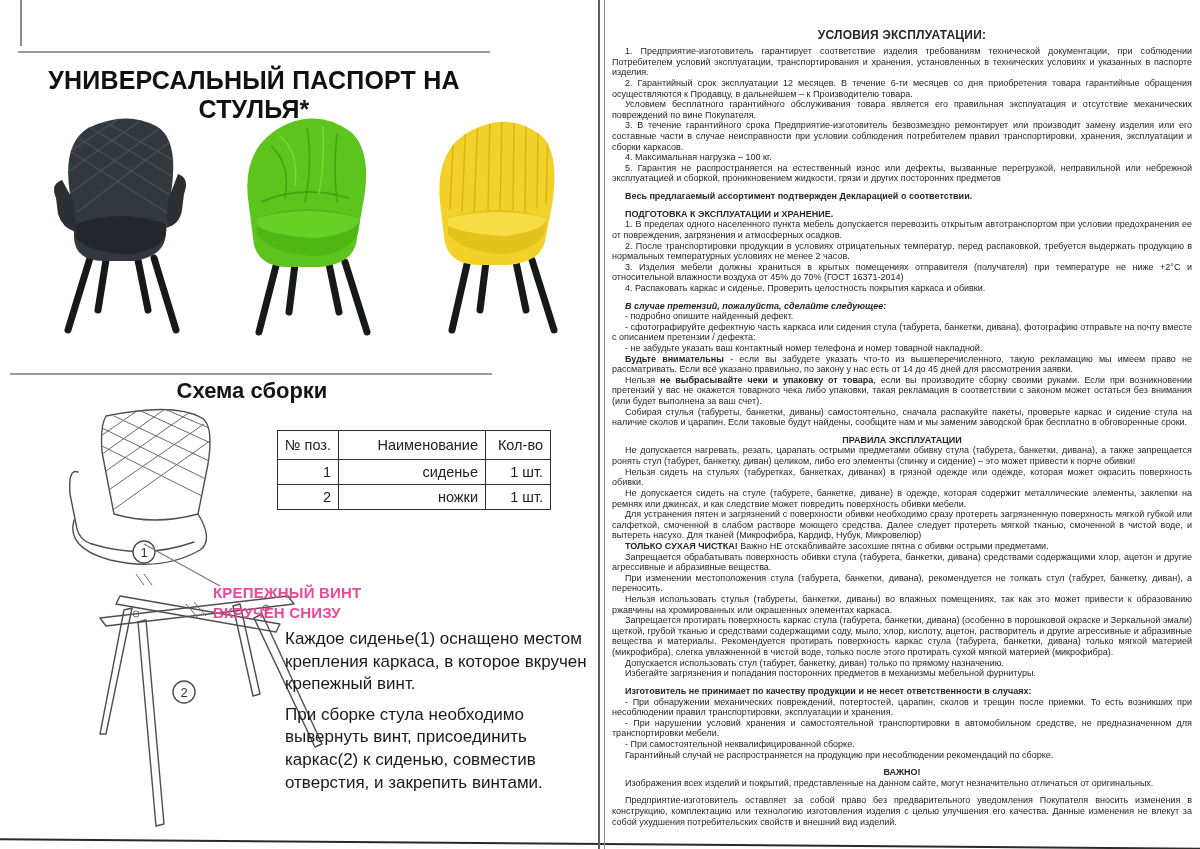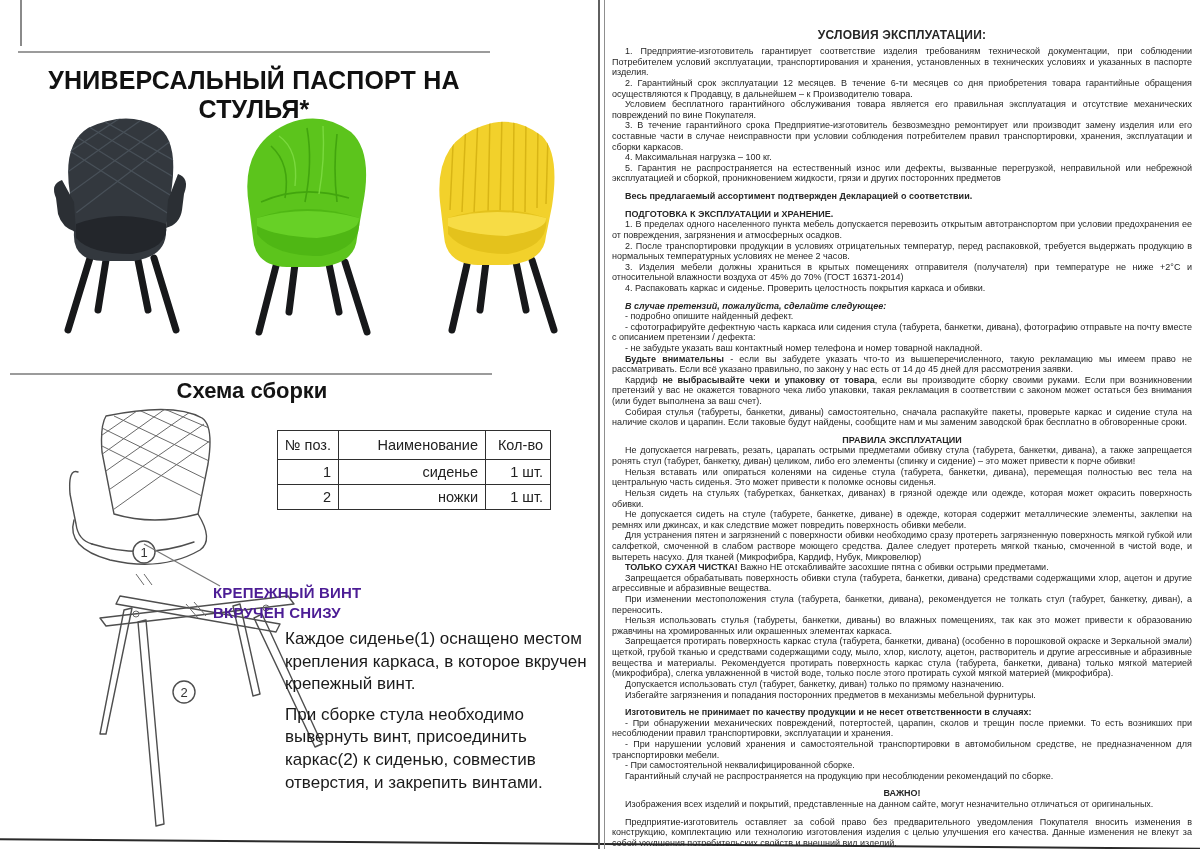--- a/index.html
+++ b/index.html
@@ -27,21 +27,21 @@
     font-size:14.5px;color:#222;background:#fff;
   }
   .parts-table th,.parts-table td{
     border:1.6px solid #2f2f2f;padding:2px 7px;font-weight:normal;text-align:right;
   }
   .parts-table th{height:24px;}
   .parts-table td{height:20px;}
   .col-pos{width:46px;} .col-name{width:132px;} .col-qty{width:50px;}
   .callout{
     position:absolute;left:213px;top:583px;font-weight:bold;font-size:15px;
-    line-height:1.3;color:#4c1d95;letter-spacing:.2px;
+    line-height:1.3;color:#ec4899;letter-spacing:.2px;
   }
   .instructions{
     position:absolute;left:277px;top:620px;width:324px;font-size:17px;
     line-height:1.33;color:#1a1a1a;
   }
   .instructions p{margin:8px;}
   .divider{
     position:absolute;left:598px;top:0;bottom:0;width:4px;
     border-left:2px solid #5f5f5f;border-right:1px solid #8f8f8f;
   }
@@ -229,26 +229,25 @@
     <p class="blk p"><span>1. В пределах одного населенного пункта мебель допускается перевозить открытым автотранспортом при условии предохранения ее от повреждения, загрязнения и атмосферных осадков.</span></p>
     <p class="blk p"><span>2. После транспортировки продукции в условиях отрицательных температур, перед распаковкой, требуется выдержать продукцию в нормальных температурных условиях не менее 2 часов.</span></p>
     <p class="blk p"><span>3. Изделия мебели должны храниться в крытых помещениях отправителя (получателя) при температуре не ниже +2°С и относительной влажности воздуха от 45% до 70% (ГОСТ 16371-2014)</span></p>
     <p class="blk p"><span>4. Распаковать каркас и сиденье. Проверить целостность покрытия каркаса и обивки.</span></p>
     <div class="gap"></div>
     <p class="blk hi"><span>В случае претензий, пожалуйста, сделайте следующее:</span></p>
     <p class="blk p"><span>- подробно опишите найденный дефект.</span></p>
     <p class="blk p"><span>- сфотографируйте дефектную часть каркаса или сидения стула (табурета, банкетки, дивана), фотографию отправьте на почту вместе с описанием претензии / дефекта:</span></p>
     <p class="blk p"><span>- не забудьте указать ваш контактный номер телефона и номер товарной накладной.</span></p>
     <p class="blk p"><span class="b">Будьте внимательны</span><span> - если вы забудете указать что-то из вышеперечисленного, такую рекламацию мы имеем право не рассматривать. Если всё указано правильно, по закону у нас есть от 14 до 45 дней для рассмотрения заявки.</span></p>
-    <p class="blk p"><span>Кардиф </span><span class="b">не выбрасывайте чеки и упаковку от товара</span><span>, если вы производите сборку своими руками. Если при возникновении претензий у вас не окажется товарного чека либо упаковки, такая рекламация в соответствии с законом может остаться без внимания (или будет выполнена за ваш счет).</span></p>
+    <p class="blk p"><span>Нельзя </span><span class="b">не выбрасывайте чеки и упаковку от товара</span><span>, если вы производите сборку своими руками. Если при возникновении претензий у вас не окажется товарного чека либо упаковки, такая рекламация в соответствии с законом может остаться без внимания (или будет выполнена за ваш счет).</span></p>
     <p class="blk p"><span>Собирая стулья (табуреты, банкетки, диваны) самостоятельно, сначала распакуйте пакеты, проверьте каркас и сидение стула на наличие сколов и царапин. Если таковые будут найдены, сообщите нам и мы заменим заводской брак бесплатно в обговоренные сроки.</span></p>
     <div class="gap"></div>
     <p class="blk hc"><span>ПРАВИЛА ЭКСПЛУАТАЦИИ</span></p>
     <p class="blk p"><span>Не допускается нагревать, резать, царапать острыми предметами обивку стула (табурета, банкетки, дивана), а также запрещается ронять стул (табурет, банкетку, диван) целиком, либо его элементы (спинку и сидение) – это может привести к порче обивки!</span></p>
-    <p class="blk p"><span>Нельзя вставать или опираться коленями на сиденье стула (табурета, банкетки, дивана), перемещая полностью вес тела на центральную часть сиденья. Это может привести к поломке основы сиденья.</span></p>
     <p class="blk p"><span>Нельзя сидеть на стульях (табуретках, банкетках, диванах) в грязной одежде или одежде, которая может окрасить поверхность обивки.</span></p>
     <p class="blk p"><span>Не допускается сидеть на стуле (табурете, банкетке, диване) в одежде, которая содержит металлические элементы, заклепки на ремнях или джинсах, и как следствие может повредить поверхность обивки мебели.</span></p>
     <p class="blk p"><span>Для устранения пятен и загрязнений с поверхности обивки необходимо сразу протереть загрязненную поверхность мягкой губкой или салфеткой, смоченной в слабом растворе моющего средства. Далее следует протереть мягкой тканью, смоченной в чистой воде, и вытереть насухо. Для тканей (Микрофибра, Кардиф, Нубук, Микровелюр)</span></p>
     <p class="blk p"><span class="b">ТОЛЬКО СУХАЯ ЧИСТКА!</span><span> Важно НЕ отскабливайте засохшие пятна с обивки острыми предметами.</span></p>
     <p class="blk p"><span>Запрещается обрабатывать поверхность обивки стула (табурета, банкетки, дивана) средствами содержащими хлор, ацетон и другие агрессивные и абразивные вещества.</span></p>
     <p class="blk p"><span>При изменении местоположения стула (табурета, банкетки, дивана), рекомендуется не толкать стул (табурет, банкетку, диван), а переносить.</span></p>
     <p class="blk p"><span>Нельзя использовать стулья (табуреты, банкетки, диваны) во влажных помещениях, так как это может привести к образованию ржавчины на хромированных или окрашенных элементах каркаса.</span></p>
     <p class="blk p"><span>Запрещается протирать поверхность каркас стула (табурета, банкетки, дивана) (особенно в порошковой окраске и Зеркальной эмали) щеткой, грубой тканью и средствами содержащими соду, мыло, хлор, кислоту, ацетон, растворитель и другие агрессивные и абразивные вещества и материалы. Рекомендуется протирать поверхность каркас стула (табурета, банкетки, дивана) только мягкой материей (микрофибра), слегка увлажненной в чистой воде, только после этого протирать сухой мягкой материей (микрофибра).</span></p>
     <p class="blk p"><span>Допускается использовать стул (табурет, банкетку, диван) только по прямому назначению.</span></p>
     <p class="blk p"><span>Избегайте загрязнения и попадания посторонних предметов в механизмы мебельной фурнитуры.</span></p>

